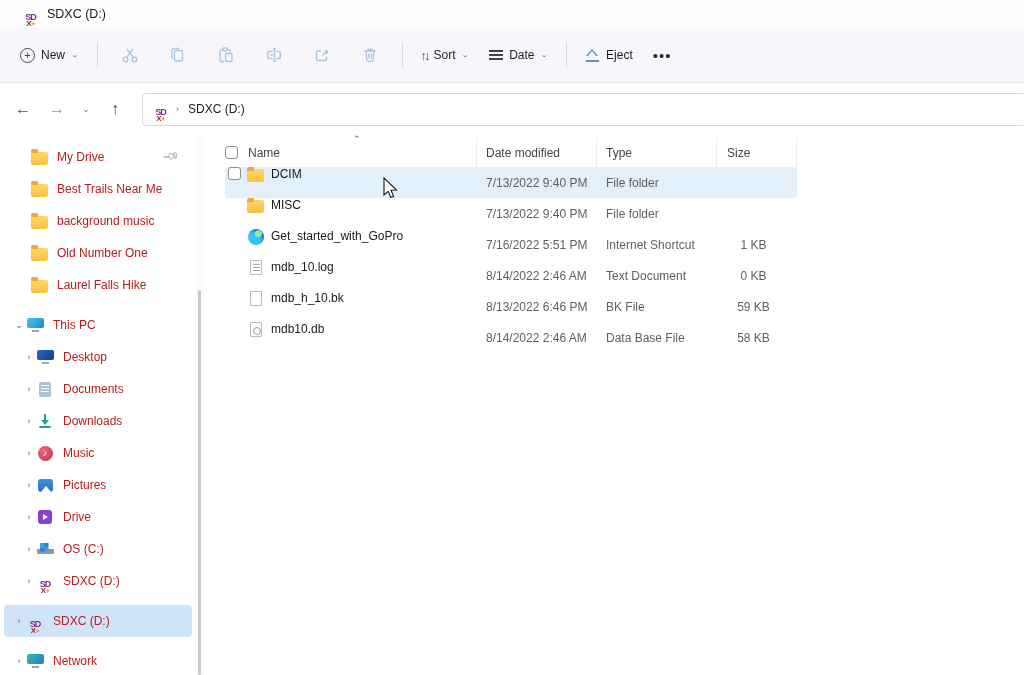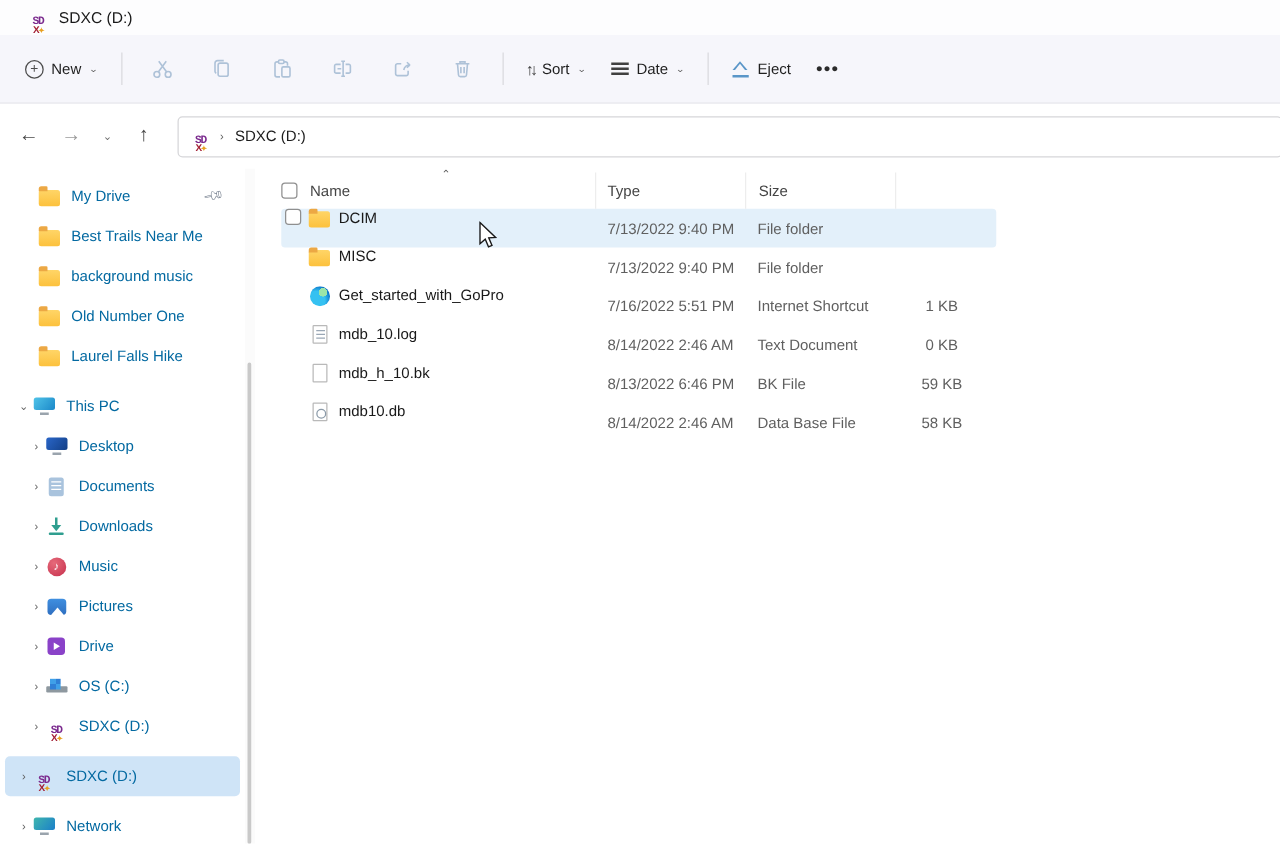--- a/index.html
+++ b/index.html
@@ -7,21 +7,21 @@
     font-family:"Liberation Sans", sans-serif; font-size:12px; color:#1a1a1a; }
   .app { position:relative; width:1024px; height:675px; background:#fff; }
 
   
   .titlebar { height:28px; background:#fdfdfe; display:flex; align-items:center; padding-left:22px; }
   .titlebar .title { margin-left:8px; font-size:12.5px; color:#191919; }
 
   
   .sdlogo { width:17px; height:17px; display:inline-flex; flex-direction:column; align-items:center;
     justify-content:center; line-height:1; font-weight:bold; }
-  .sdlogo .sd { font-size:9px; color:#7b2a8e; letter-spacing:-1px; font-family:Liberation Mono, monospace;margin-top:12px; }
+  .sdlogo .sd { font-size:9px; color:#7b2a8e; letter-spacing:-1px; font-family:Liberation Sans, sans-serif;margin-top:12px; }
   .sdlogo .xc { font-size:8px; color:#a31f34; margin-top:-2px; letter-spacing:-1px; }
   .sdlogo .xc .spark { color:#e8a020; font-size:6px; }
 
   
   .toolbar { height:55px; background:#f6f6fb; border-bottom:1px solid #e4e4e9;
     display:flex; align-items:center; padding:0 10px; }
   .tbtn { display:flex; align-items:center; gap:6px; padding:7px 10px; border-radius:5px; color:#1f1f1f; }
   .chev { font-size:9px; color:#616161; transform:scaleY(.8); }
   .tsep { width:1px; height:26px; background:#d9d9de; margin:0 8px; }
   .ticon { width:38px; height:34px; display:flex; align-items:center; justify-content:center; border-radius:5px; margin:0 5px; }
@@ -53,21 +53,21 @@
   
   .main { display:flex; height:540px; position:relative; }
   .sidebar { width:196px; padding-top:6px; position:relative; }
   .sidescroll { position:absolute; left:196px; top:0; width:8px; height:540px; background:#fbfbfb; }
   .sidescroll .thumb { position:absolute; left:2px; top:155px; width:3px; height:385px; background:#c9c9c9; border-radius:2px; }
 
   .srow { height:32px; display:flex; align-items:center; border-radius:4px; margin:0 4px; position:relative; }
   .srow.selected { background:#cfe4f7; }
   .srow .sv { width:14px; text-align:center; font-size:9px; color:#5f5f5f; flex:none; }
   .srow .sicon { width:18px; height:16px; margin-right:9px; flex:none; display:flex; align-items:center; justify-content:center; }
-  .srow .slabel { font-size:12px; color:#0369a1; white-space:nowrap; }
+  .srow .slabel { font-size:12px; color:#b91c1c; white-space:nowrap; }
   .indent0 { padding-left:8px; }
   .indent-quick { padding-left:26px; }
   .indent1 { padding-left:18px; }
   .pin { position:absolute; right:14px; top:9px; font-size:11px; color:#6a7585; transform:rotate(35deg); }
   .sgap { height:8px; }
 
   
   .folder { position:relative; width:17px; height:13px; background:linear-gradient(#ffd567,#fcc13d); border-radius:2px; margin-top:2px; }
   .folder::before { content:""; position:absolute; top:-2.5px; left:0; width:7px; height:4px;
     background:#eca844; border-radius:2px 1px 0 0; }
@@ -382,20 +382,23 @@
     </div>
 
     <div class="content">
 
       <div class="grid-row hdr">
         <div class="hcell namecell">
           <span class="cbox"></span>
           <span class="hlabel">Name</span>
           <span class="sortmark">⌃</span>
         </div>
+        <div class="hcell datecol">
+          <span class="hlabel">Date modified</span>
+        </div>
         <div class="hcell typecol">
           <span class="hlabel">Type</span>
         </div>
         <div class="hcell" style="padding-left:10px;">
           <span class="hlabel">Size</span>
         </div>
       </div>
 
       <div class="grid-row frow hovered">
         <div class="namecell">

